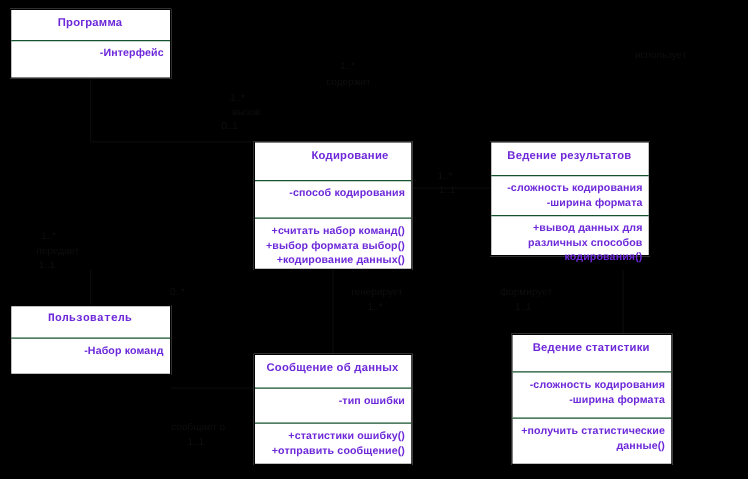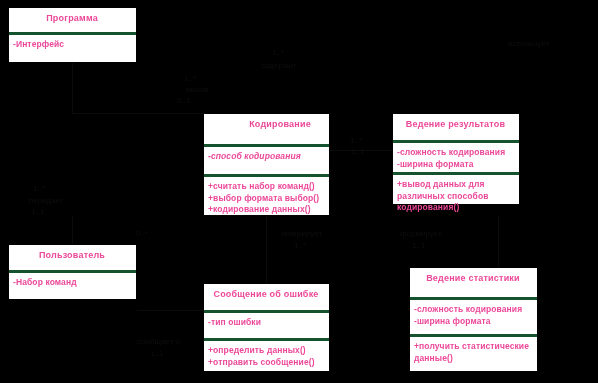--- a/index.html
+++ b/index.html
@@ -13,28 +13,29 @@
     height: 383px;
     background: #000000;
     overflow: hidden;
     font-family: "Liberation Sans", sans-serif;
   }
   .uml-class {
     position: absolute;
     background: #ffffff;
     border: 1px solid #000000;
     box-sizing: border-box;
-    color: #ec4899;
+    color: #6d28d9;
   }
   .uml-section {
     box-sizing: border-box;
     padding: 4px 5px 4px 4px;
   }
   .uml-section + .uml-section {
-    border-top: 3px solid #14532d;
+    border-top: 1px solid #14532d;
+    text-align: right;
   }
   .uml-name {
     text-align: center;
     font-weight: bold;
     font-size: 9px;
     line-height: 12px;
     letter-spacing: 0.2px;
   }
   .uml-attrs, .uml-ops {
     font-weight: bold;
@@ -98,21 +99,21 @@
 
   <div class="uml-class" style="left:8px; top:7px; width:129px; height:56px;">
     <div class="uml-section uml-name" style="height:24px;">Программа</div>
     <div class="uml-section uml-attrs" style="height:31px;">
       <div class="uml-line">-Интерфейс</div>
     </div>
   </div>
 
   <div class="uml-class" style="left:203px; top:113px; width:127px; height:103px;">
     <div class="uml-section uml-name" style="height:30px;margin-left:28px;">Кодирование</div>
-    <div class="uml-section uml-attrs" style="height:30px;font-style:italic;">
+    <div class="uml-section uml-attrs" style="height:30px;">
       <div class="uml-line">-способ кодирования</div>
     </div>
     <div class="uml-section uml-ops" style="height:43px;">
       <div class="uml-line">+считать набор команд()</div>
       <div class="uml-line">+выбор формата выбор()</div>
       <div class="uml-line">+кодирование данных()</div>
     </div>
   </div>
 
   <div class="uml-class" style="left:392px; top:113px; width:128px; height:92px;">
@@ -120,33 +121,33 @@
     <div class="uml-section uml-attrs" style="height:32px;">
       <div class="uml-line">-сложность кодирования</div>
       <div class="uml-line">-ширина формата</div>
     </div>
     <div class="uml-section uml-ops" style="height:34px;">
       <div class="uml-line">+вывод данных для различных способов кодирования()</div>
     </div>
   </div>
 
   <div class="uml-class" style="left:8px; top:244px; width:129px; height:56px;">
-    <div class="uml-section uml-name" style="height:25px;">Пользователь</div>
+    <div class="uml-section uml-name" style="height:25px;font-family:Liberation Mono, monospace;">Пользователь</div>
     <div class="uml-section uml-attrs" style="height:30px;">
       <div class="uml-line">-Набор команд</div>
     </div>
   </div>
 
   <div class="uml-class" style="left:203px; top:283px; width:127px; height:89px;">
-    <div class="uml-section uml-name" style="height:26px;">Сообщение об ошибке</div>
+    <div class="uml-section uml-name" style="height:26px;">Сообщение об данных</div>
     <div class="uml-section uml-attrs" style="height:28px;">
       <div class="uml-line">-тип ошибки</div>
     </div>
     <div class="uml-section uml-ops" style="height:33px;">
-      <div class="uml-line">+определить данных()</div>
+      <div class="uml-line">+статистики ошибку()</div>
       <div class="uml-line">+отправить сообщение()</div>
     </div>
   </div>
 
   <div class="uml-class" style="left:409px; top:267px; width:129px; height:105px;">
     <div class="uml-section uml-name" style="height:29px;">Ведение статистики</div>
     <div class="uml-section uml-attrs" style="height:37px;">
       <div class="uml-line">-сложность кодирования</div>
       <div class="uml-line">-ширина формата</div>
     </div>

